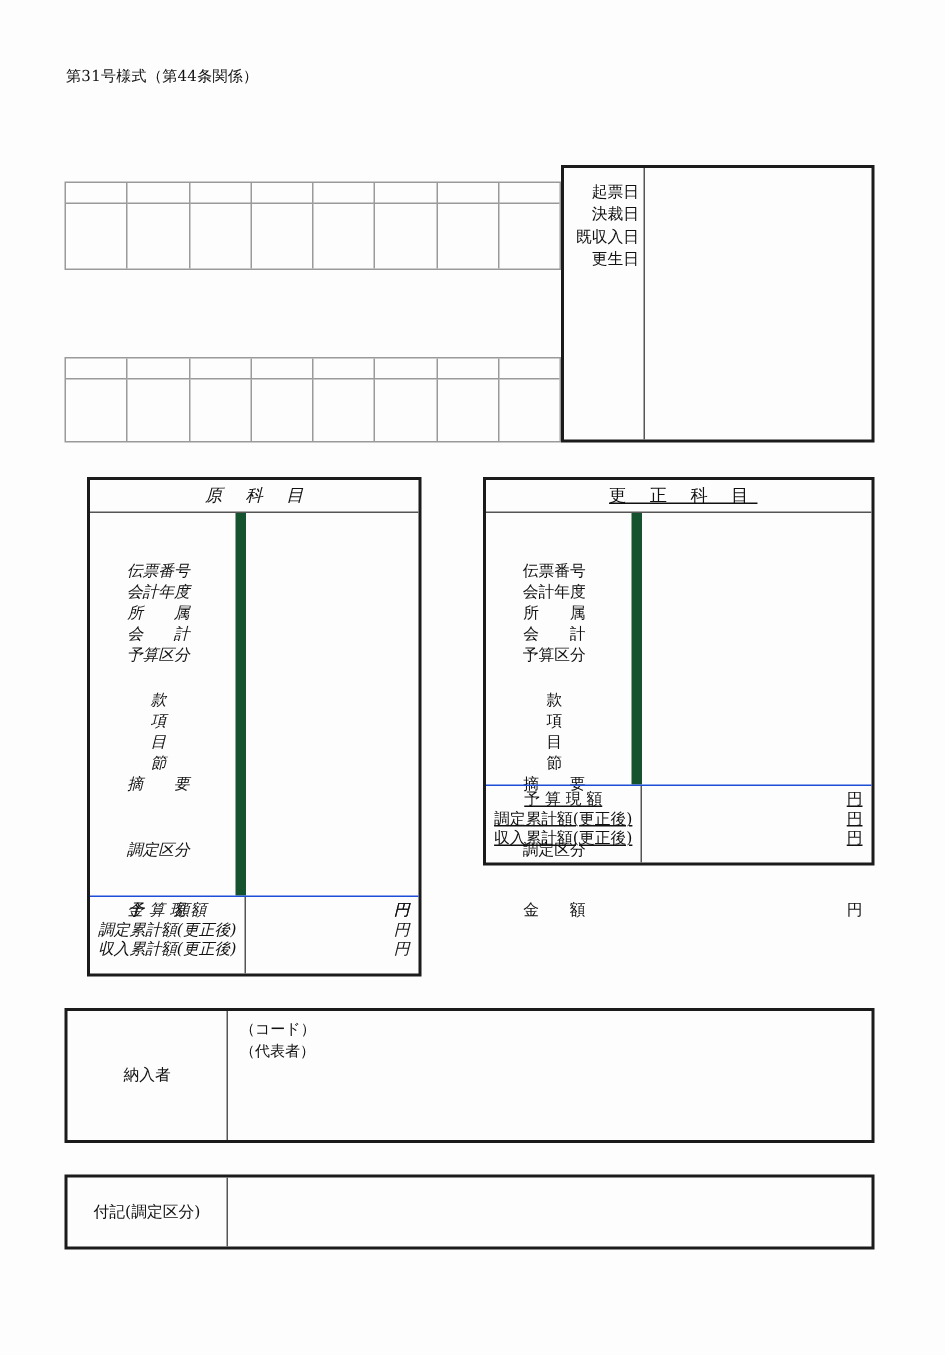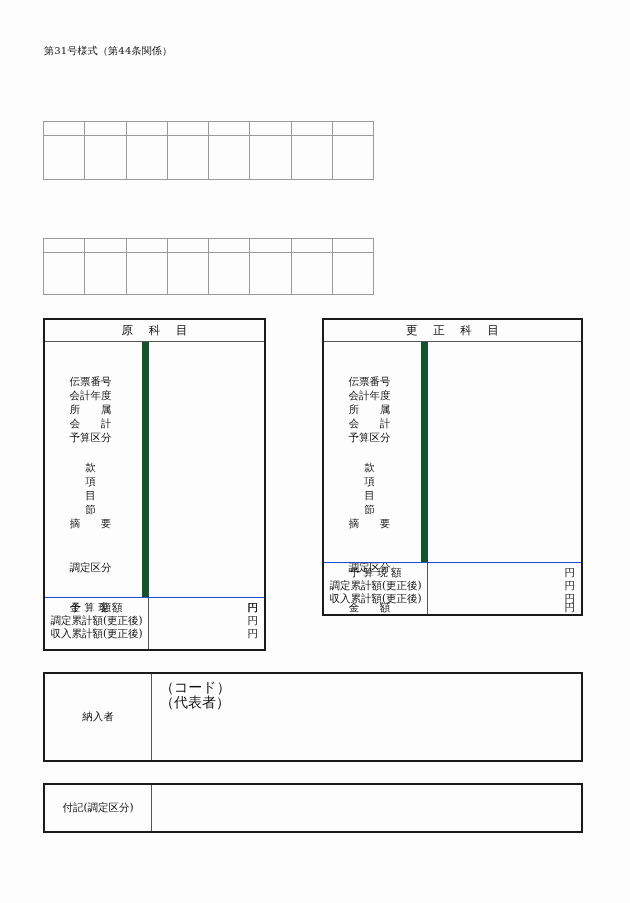--- a/index.html
+++ b/index.html
@@ -179,21 +179,21 @@
     display: flex;
     align-items: center;
     justify-content: center;
     font-size: 10.5px;
   }
   .split-body {
     flex: 1 1 auto;
     padding: 6px 0 0 8px;
   }
   .split-body div {
-    font-size: 14px;
+    font-size: 10px;
     line-height: 14.5px;
     white-space: nowrap;
   }
   .split-body div.gap { height: 8px; }
 </style>
 </head>
 <body>
 
 <div class="page">
 
@@ -238,22 +238,31 @@
         <div class="cell"></div>
         <div class="cell"></div>
         <div class="cell"></div>
         <div class="cell"></div>
         <div class="cell"></div>
         <div class="cell"></div>
         <div class="cell"></div>
       </div>
   </div>
 
-
-  <div class="box panel" id="panel-0" style="left:43px; top:318px; width:223px; height:333px;">
+  <div class="box date-box" style="left:374px; top:110px; width:209px; height:185px;">
+    <div class="date-labels">
+      <div>起票日</div>
+      <div>決裁日</div>
+      <div>既収入日</div>
+      <div>更生日</div>
+    </div>
+    <div class="date-values"></div>
+  </div>
+
+  <div class="box panel" id="panel-0" style="left:58px; top:318px; width:223px; height:333px;font-style:italic;">
     <div class="panel-title">原 科 目</div>
     <div class="panel-body">
       <div class="panel-labels">
           <div class="lab" style="top: 32px;">伝票番号</div>
           <div class="lab" style="top: 46px;">会計年度</div>
           <div class="lab sp1" style="top: 60px;">所　属</div>
           <div class="lab sp1" style="top: 74px;">会　計</div>
           <div class="lab" style="top: 88px;">予算区分</div>
           <div class="lab" style="top: 118px;">款</div>
           <div class="lab" style="top: 132px;">項</div>
@@ -274,21 +283,21 @@
           <div>収入累計額(更正後)</div>
         </div>
       <div class="summary-values">
           <div>円</div>
           <div>円</div>
           <div>円</div>
         </div>
     </div>
   </div>
 
-  <div class="box panel" id="panel-1" style="left:322px; top:318px; width:261px; height:298px;">
+  <div class="box panel" id="panel-1" style="left:322px; top:318px; width:261px; height:259px;text-decoration:underline;">
     <div class="panel-title">更 正 科 目</div>
     <div class="panel-body">
       <div class="panel-labels">
           <div class="lab" style="top: 32px;">伝票番号</div>
           <div class="lab" style="top: 46px;">会計年度</div>
           <div class="lab sp1" style="top: 60px;">所　属</div>
           <div class="lab sp1" style="top: 74px;">会　計</div>
           <div class="lab" style="top: 88px;">予算区分</div>
           <div class="lab" style="top: 118px;">款</div>
           <div class="lab" style="top: 132px;">項</div>

